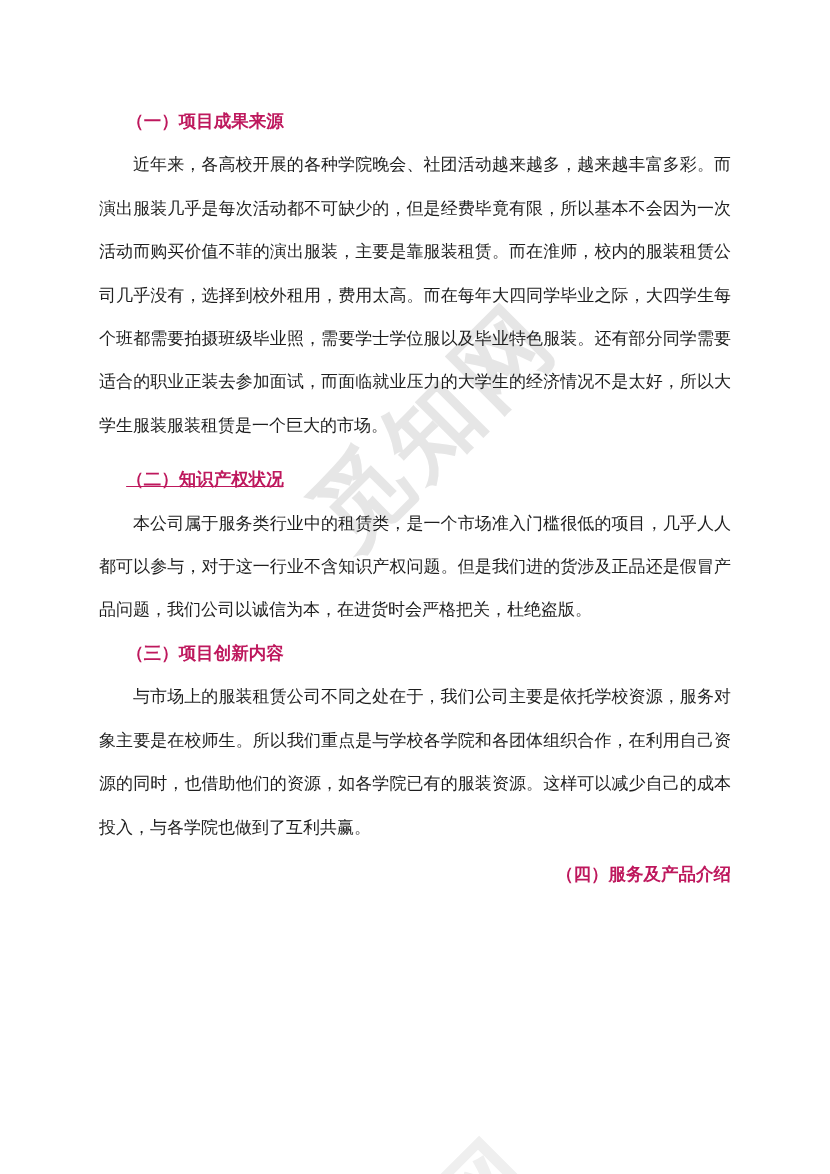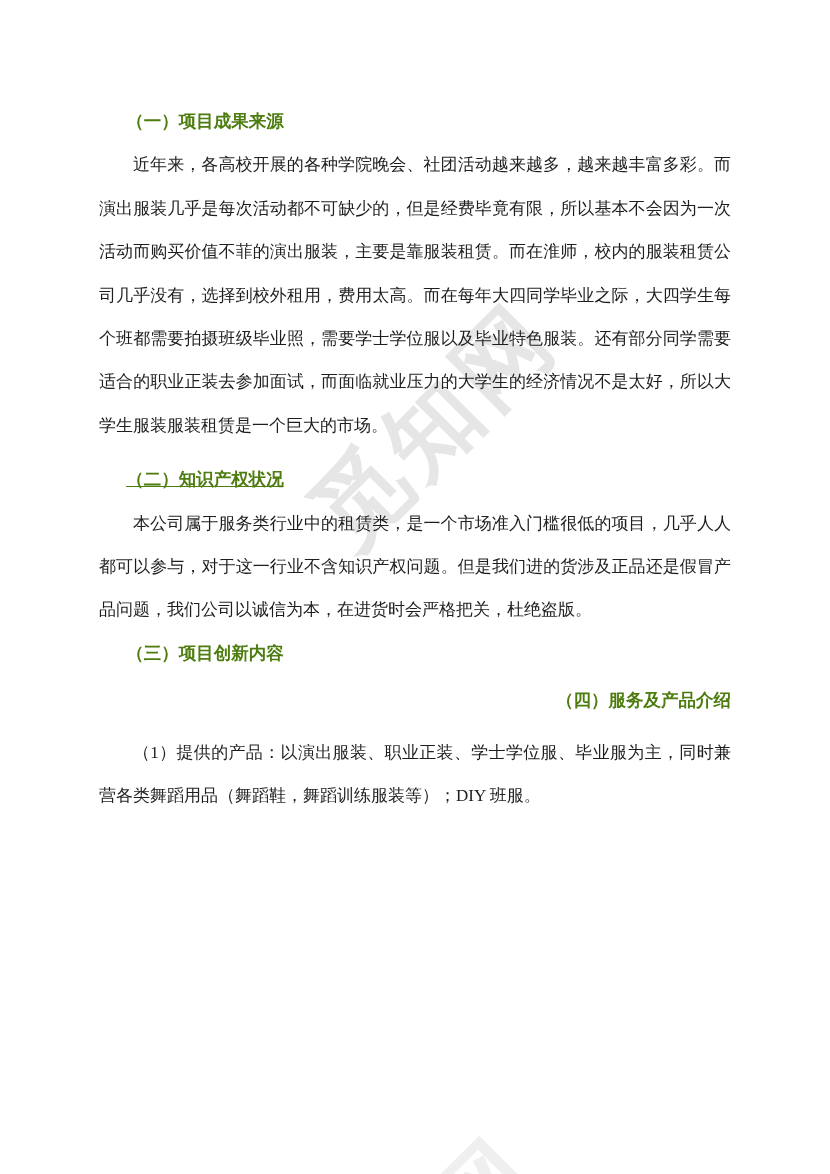--- a/index.html
+++ b/index.html
@@ -55,21 +55,21 @@
     font-size: 17px;
     line-height: 43.4px;
     text-align: justify;
   }
   .sec-heading {
     margin: 0;
     font-size: 17.5px;
     font-weight: 700;
     text-indent: 1.55em;
     text-align: left;
-    color: #4d7c0f;
+    color: #be185d;
   }
   .sec-heading.space-before {
     margin-top: 11px;
     text-decoration: underline;
   }
   .sec-heading.space-around {
     margin-top: 4px;
     margin-bottom: 8px;
     text-align: right;
   }
@@ -89,18 +89,18 @@
 
   <div class="content">
 
     <h2 class="sec-heading">（一）项目成果来源</h2>
     <p class="para">近年来，各高校开展的各种学院晚会、社团活动越来越多，越来越丰富多彩。而演出服装几乎是每次活动都不可缺少的，但是经费毕竟有限，所以基本不会因为一次活动而购买价值不菲的演出服装，主要是靠服装租赁。而在淮师，校内的服装租赁公司几乎没有，选择到校外租用，费用太高。而在每年大四同学毕业之际，大四学生每个班都需要拍摄班级毕业照，需要学士学位服以及毕业特色服装。还有部分同学需要适合的职业正装去参加面试，而面临就业压力的大学生的经济情况不是太好，所以大学生服装服装租赁是一个巨大的市场。</p>
 
     <h2 class="sec-heading space-before">（二）知识产权状况</h2>
     <p class="para">本公司属于服务类行业中的租赁类，是一个市场准入门槛很低的项目，几乎人人都可以参与，对于这一行业不含知识产权问题。但是我们进的货涉及正品还是假冒产品问题，我们公司以诚信为本，在进货时会严格把关，杜绝盗版。</p>
 
     <h2 class="sec-heading">（三）项目创新内容</h2>
+    <p class="para">与市场上的服装租赁公司不同之处在于，我们公司主要是依托学校资源，服务对象主要是在校师生。所以我们重点是与学校各学院和各团体组织合作，在利用自己资源的同时，也借助他们的资源，如各学院已有的服装资源。这样可以减少自己的成本投入，与各学院也做到了互利共赢。</p>
 
     <h2 class="sec-heading space-around">（四）服务及产品介绍</h2>
-    <p class="para">（1）提供的产品：以演出服装、职业正装、学士学位服、毕业服为主，同时兼营各类舞蹈用品（舞蹈鞋，舞蹈训练服装等）；DIY 班服。</p>
 
   </div>
 </div>
 
 </body></html>

